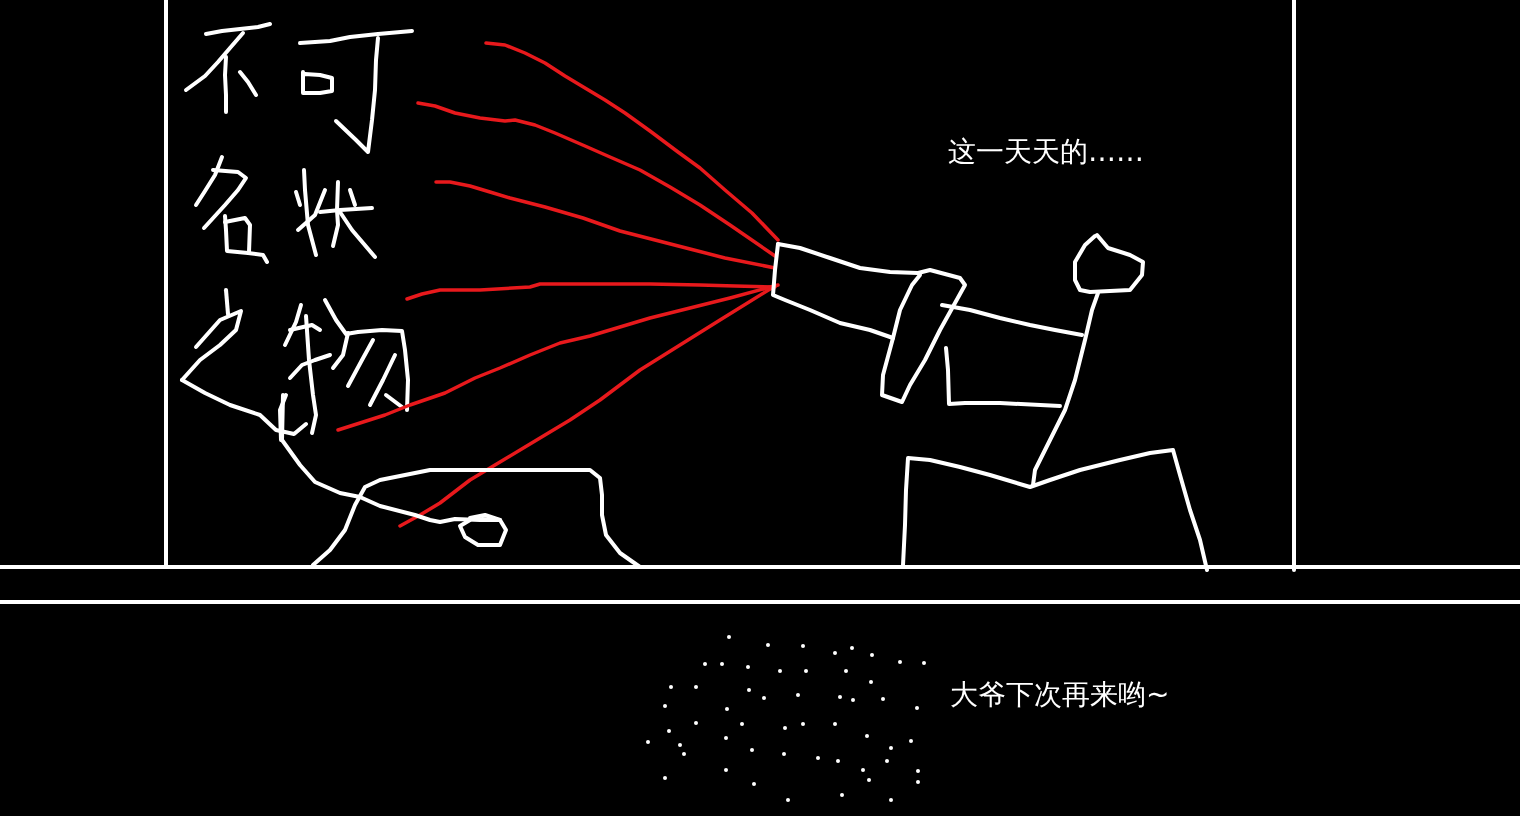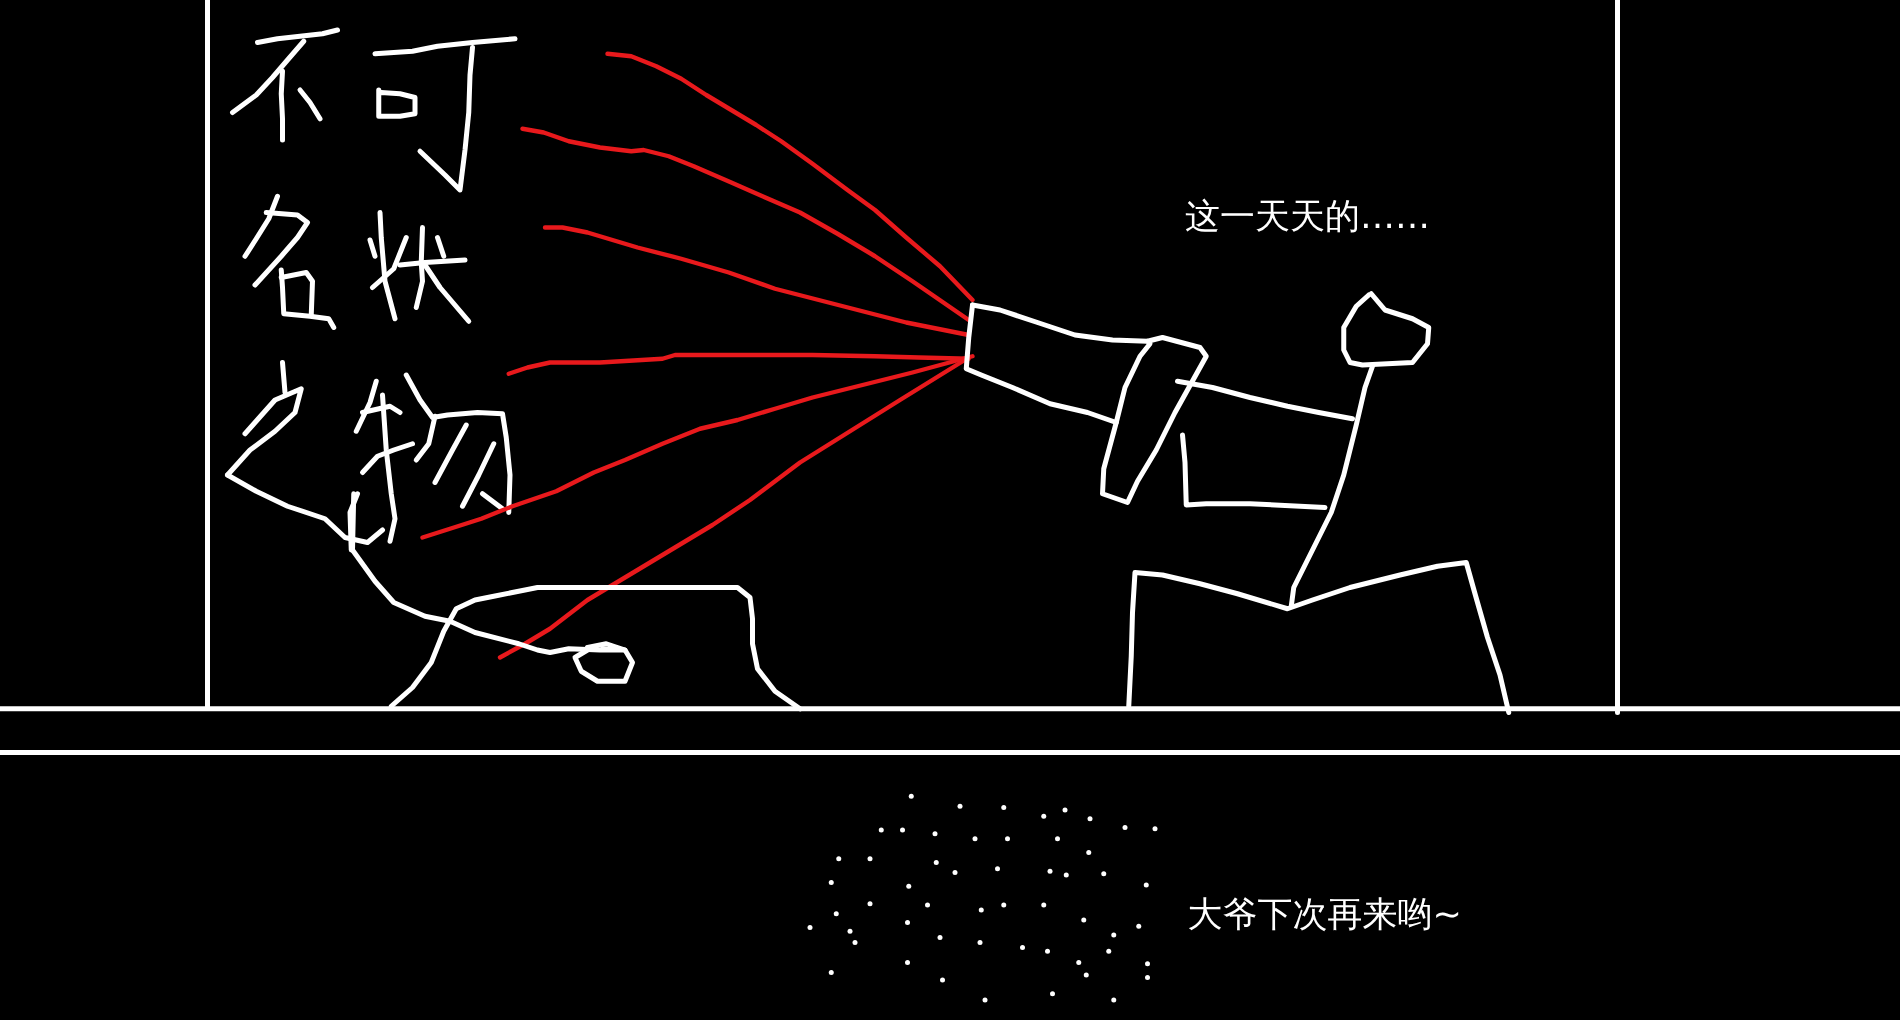--- a/index.html
+++ b/index.html
@@ -1,21 +1,21 @@
 <!DOCTYPE html>
 <html><head>
 <meta charset="utf-8">
 <style>
   html, body { margin: 0; padding: 0; background: #000; }
   body { width: 1520px; height: 816px; overflow: hidden; position: relative; font-family: "DejaVu Sans", sans-serif; }
   #canvas { position: absolute; left: 0; top: 0; width: 1520px; height: 816px; }
   .stroke { fill: none; stroke-linecap: round; stroke-linejoin: round; }
   .caption { position: absolute; color: #fff; font-size: 28px; line-height: 1; white-space: nowrap; letter-spacing: 0; }
-  #cap-top { left: 948px; top: 138px; margin-top: 21px; }
-  #cap-bottom { left: 950px; top: 718px; }
+  #cap-top { left: 948px; top: 138px; }
+  #cap-bottom { left: 950px; top: 681px; }
 </style>
 </head>
 <body>
 
 <svg id="canvas" viewBox="0 0 1520 816" xmlns="http://www.w3.org/2000/svg">
 
   <g stroke="#fff" stroke-width="4" class="stroke">
     <line x1="166" y1="0" x2="166" y2="566"></line>
     <line x1="1294" y1="0" x2="1294" y2="570"></line>
     <line x1="0" y1="567" x2="1520" y2="567"></line>

